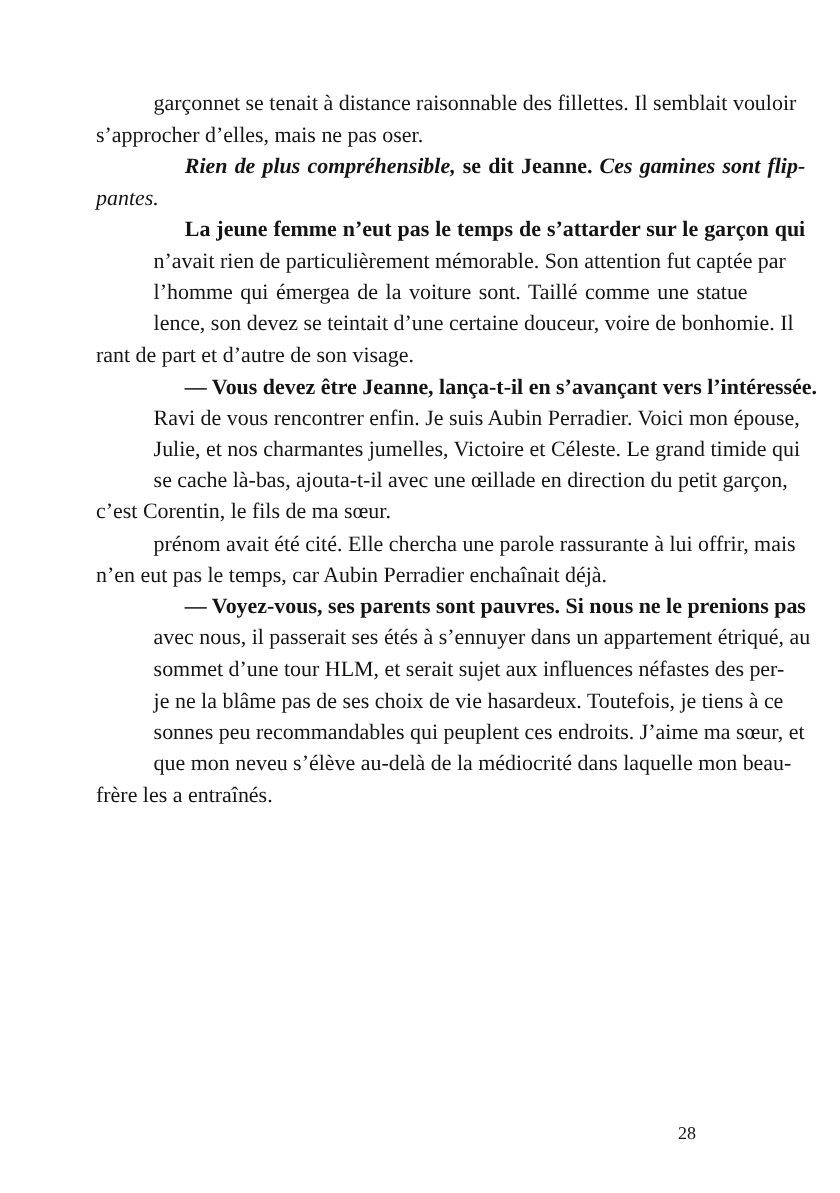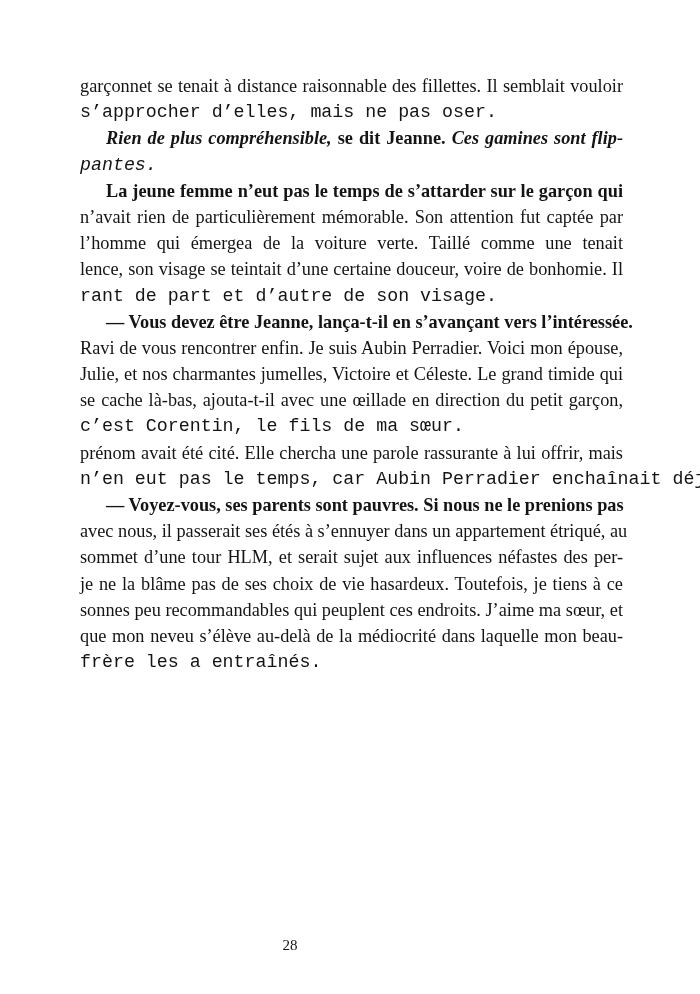--- a/index.html
+++ b/index.html
@@ -24,58 +24,58 @@
     .line {
       display: block;
       height: 26.2px;
       line-height: 26.2px;
       font-size: 18.3px;
       white-space: nowrap;
     }
     .just {
       text-align: justify;
       text-align-last: justify;
+      margin-left: 48px;
     }
     .last {
       text-align: right;
       text-align-last: left;
-      font-family: Liberation Mono, monospace;
     }
     .indent {
       padding-left: 26px;
       font-weight: bold;
     }
     .indent.just {
       width: calc(100% - 26px);
     }
     i {
       font-style: italic;
     }
     .page-number {
       position: absolute;
       top: 936px;
       left: 0;
       width: 580px;
-      text-align: center;
+      text-align: right;
       font-size: 15px;
       line-height: 18px;
     }
   </style>
 </head>
 <body>
 
 <div class="page" id="page-body">
     <div class="line just">garçonnet se tenait à distance raisonnable des fillettes. Il semblait vouloir</div>
     <div class="line last">s’approcher d’elles, mais ne pas oser.</div>
     <div class="line just indent"><i>Rien de plus compréhensible,</i><span> se dit Jeanne. </span><i>Ces gamines sont flip-</i></div>
     <div class="line last"><i>pantes.</i></div>
     <div class="line just indent">La jeune femme n’eut pas le temps de s’attarder sur le garçon qui</div>
     <div class="line just">n’avait rien de particulièrement mémorable. Son attention fut captée par</div>
-    <div class="line just">l’homme qui émergea de la voiture verte. Taillé comme une tenait</div>
-    <div class="line just">lence, son visage se teintait d’une certaine douceur, voire de bonhomie. Il</div>
+    <div class="line just">l’homme qui émergea de la voiture sont. Taillé comme une statue</div>
+    <div class="line just">lence, son devez se teintait d’une certaine douceur, voire de bonhomie. Il</div>
     <div class="line last">rant de part et d’autre de son visage.</div>
     <div class="line just indent">— Vous devez être Jeanne, lança-t-il en s’avançant vers l’intéressée.</div>
     <div class="line just">Ravi de vous rencontrer enfin. Je suis Aubin Perradier. Voici mon épouse,</div>
     <div class="line just">Julie, et nos charmantes jumelles, Victoire et Céleste. Le grand timide qui</div>
     <div class="line just">se cache là-bas, ajouta-t-il avec une œillade en direction du petit garçon,</div>
     <div class="line last">c’est Corentin, le fils de ma sœur.</div>
     <div class="line just">prénom avait été cité. Elle chercha une parole rassurante à lui offrir, mais</div>
     <div class="line last">n’en eut pas le temps, car Aubin Perradier enchaînait déjà.</div>
     <div class="line just indent">— Voyez-vous, ses parents sont pauvres. Si nous ne le prenions pas</div>
     <div class="line just">avec nous, il passerait ses étés à s’ennuyer dans un appartement étriqué, au</div>

